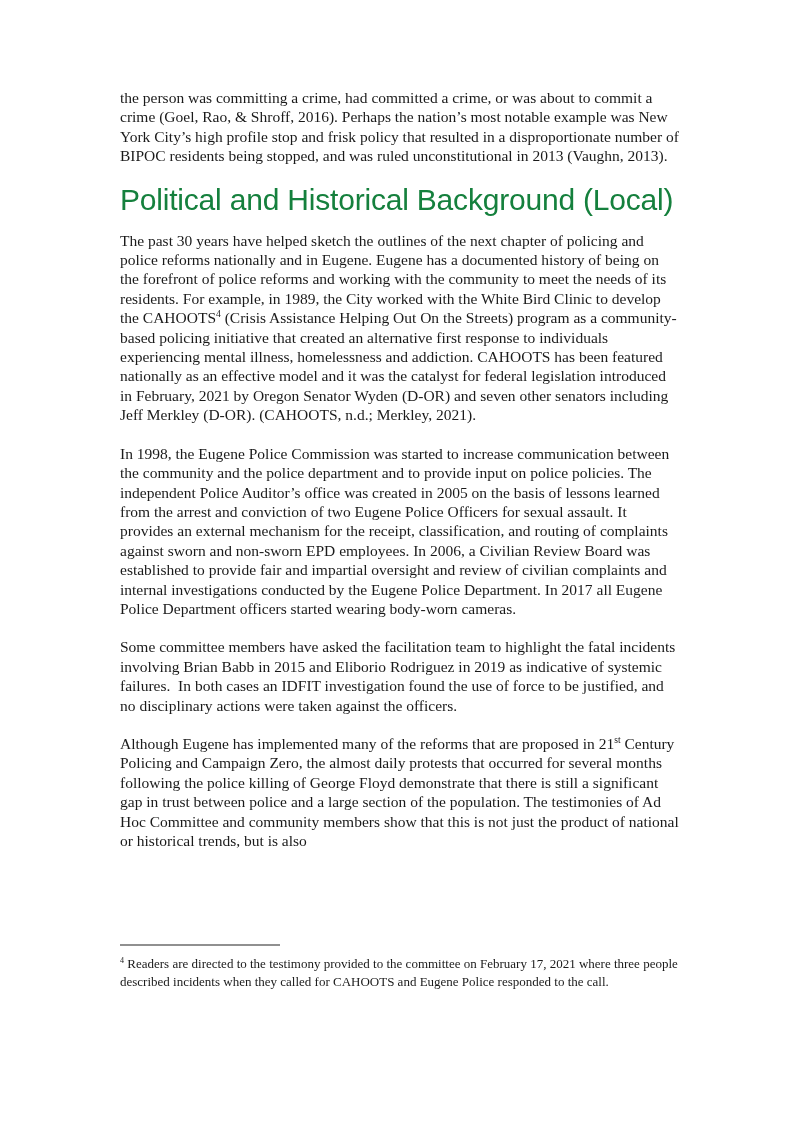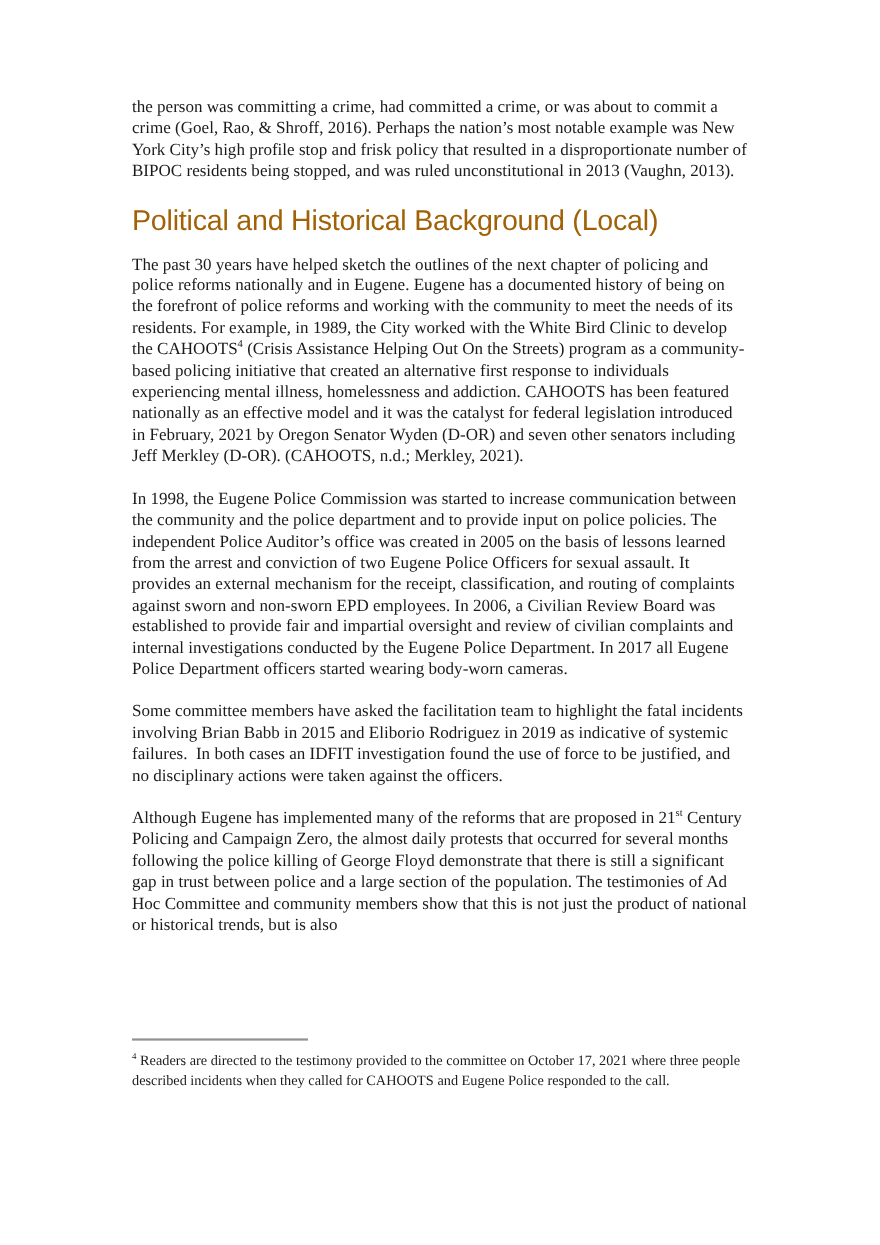--- a/index.html
+++ b/index.html
@@ -25,23 +25,23 @@
   .para {
     margin: 0 0 19px 0;
     font-size: 15.5px;
     line-height: 19.4px;
     white-space: pre-wrap;
     text-align: left;
   }
   .heading {
     font-family: "Liberation Sans", "DejaVu Sans", sans-serif;
     font-weight: 400;
-    font-size: 26px;
+    font-size: 30px;
     line-height: 30px;
-    color: #a16207;
+    color: #15803d;
     margin: 9px 0 16px 0;
     letter-spacing: -0.2px;
   }
   sup.ref {
     font-size: 62%;
     line-height: 0;
     vertical-align: super;
   }
   .footnote-area {
     position: absolute;
@@ -85,18 +85,18 @@
     <p class="para">In 1998, the Eugene Police Commission was started to increase communication between the community and the police department and to provide input on police policies. The independent Police Auditor’s office was created in 2005 on the basis of lessons learned from the arrest and conviction of two Eugene Police Officers for sexual assault. It provides an external mechanism for the receipt, classification, and routing of complaints against sworn and non-sworn EPD employees. In 2006, a Civilian Review Board was established to provide fair and impartial oversight and review of civilian complaints and internal investigations conducted by the Eugene Police Department. In 2017 all Eugene Police Department officers started wearing body-worn cameras.</p>
 
     <p class="para">Some committee members have asked the facilitation team to highlight the fatal incidents involving Brian Babb in 2015 and Eliborio Rodriguez in 2019 as indicative of systemic failures.  In both cases an IDFIT investigation found the use of force to be justified, and no disciplinary actions were taken against the officers.</p>
 
     <p class="para"><span>Although Eugene has implemented many of the reforms that are proposed in 21</span><sup class="ref">st</sup><span> Century Policing and Campaign Zero, the almost daily protests that occurred for several months following the police killing of George Floyd demonstrate that there is still a significant gap in trust between police and a large section of the population. The testimonies of Ad Hoc Committee and community members show that this is not just the product of national or historical trends, but is also</span></p>
 
   </div>
 
   <div class="footnote-area">
     <div class="footnote-rule"></div>
-    <p class="footnote"><sup class="ref">4</sup><span> Readers are directed to the testimony provided to the committee on October 17, 2021 where three people described incidents when they called for CAHOOTS and Eugene Police responded to the call.</span></p>
+    <p class="footnote"><sup class="ref">4</sup><span> Readers are directed to the testimony provided to the committee on February 17, 2021 where three people described incidents when they called for CAHOOTS and Eugene Police responded to the call.</span></p>
   </div>
 
   <div class="page-number">30</div>
 
 </div>
 
 </body></html>

